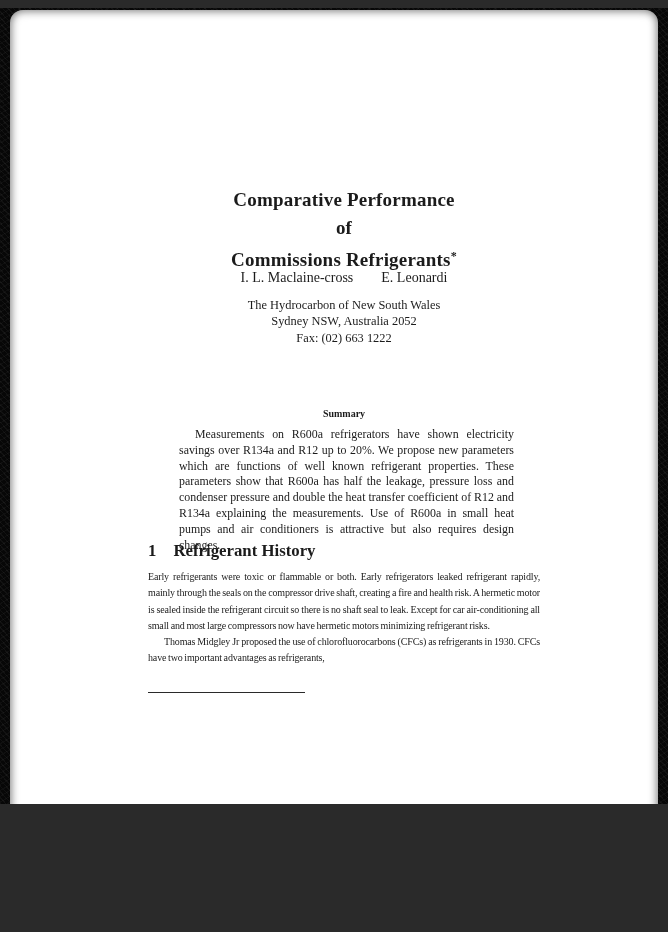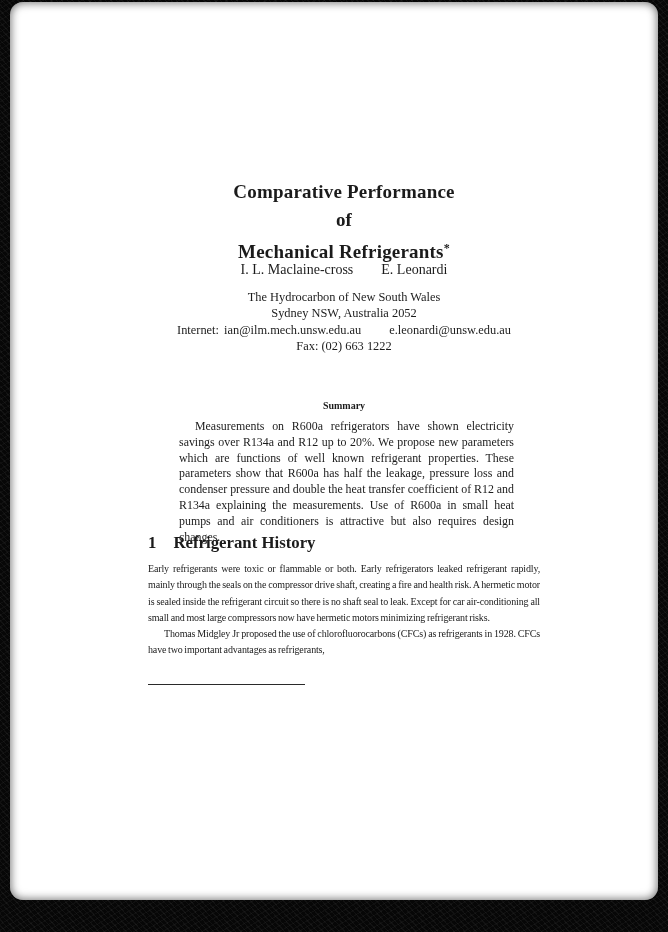--- a/index.html
+++ b/index.html
@@ -1,24 +1,24 @@
 <!DOCTYPE html>
 <html><head>
 <meta charset="utf-8">
 <style>
   * { margin:0; padding:0; box-sizing:border-box; }
   html,body { background:#2a2a2a; }
   body { font-family:"Liberation Serif","DejaVu Serif",serif; }
 
   #page {
     position:relative;
-    width:668px; height:932px;
+    width:668px; height:796px;
     background:#070707;
     overflow:hidden;
-    margin:0 auto;
+    margin:8px auto;
   }
   
   #page::after {
     content:"";
     position:absolute; inset:0;
     background-image:
       repeating-linear-gradient(47deg, rgba(255,255,255,0.045) 0 1px, transparent 1px 4px),
       repeating-linear-gradient(-31deg, rgba(255,255,255,0.035) 0 1px, transparent 1px 5px);
     pointer-events:none;
   }
@@ -70,51 +70,46 @@
 </style>
 </head>
 <body>
 
 <div id="page">
   <div class="paper">
 
     <div class="content-block title-block">
       <div>Comparative Performance</div>
       <div>of</div>
-      <div><span>Mechanical Refrigerants</span><sup>*</sup></div>
+      <div><span>Commissions Refrigerants</span><sup>*</sup></div>
     </div>
 
     <div class="content-block authors">
       <span>I. L. Maclaine-cross</span>
       <span>E. Leonardi</span>
     </div>
 
     <div class="content-block affiliation">
       <div>The Hydrocarbon of New South Wales</div>
       <div>Sydney NSW, Australia 2052</div>
-      <div class="internet-line">
-        <span class="lbl">Internet:</span>
-        <span class="email1">ian@ilm.mech.unsw.edu.au</span>
-        <span class="email2">e.leonardi@unsw.edu.au</span>
-      </div>
       <div>Fax: (02) 663 1222</div>
     </div>
 
     <div class="content-block summary-heading">Summary</div>
 
     <div class="content-block summary-body">Measurements on R600a refrigerators have shown electricity savings over R134a and R12 up to 20%. We propose new parameters which are functions of well known refrigerant properties. These parameters show that R600a has half the leakage, pressure loss and condenser pressure and double the heat transfer coefficient of R12 and R134a explaining the measurements. Use of R600a in small heat pumps and air conditioners is attractive but also requires design changes.</div>
 
     <div class="content-block section-heading">
       <span>1</span>
       <span>Refrigerant History</span>
     </div>
 
     <div class="content-block body-text">
       <p>Early refrigerants were toxic or flammable or both. Early refrigerators leaked refrigerant rapidly, mainly through the seals on the compressor drive shaft, creating a fire and health risk. A hermetic motor is sealed inside the refrigerant circuit so there is no shaft seal to leak. Except for car air-conditioning all small and most large compressors now have hermetic motors minimizing refrigerant risks.</p>
-      <p class="indented">Thomas Midgley Jr proposed the use of chlorofluorocarbons (CFCs) as refrigerants in 1928. CFCs have two important advantages as refrigerants,</p>
+      <p class="indented">Thomas Midgley Jr proposed the use of chlorofluorocarbons (CFCs) as refrigerants in 1930. CFCs have two important advantages as refrigerants,</p>
     </div>
 
     <div class="content-block footnote">
       <div class="footnote-rule"></div>
     </div>
 
   </div>
 </div>
 
 </body></html>

